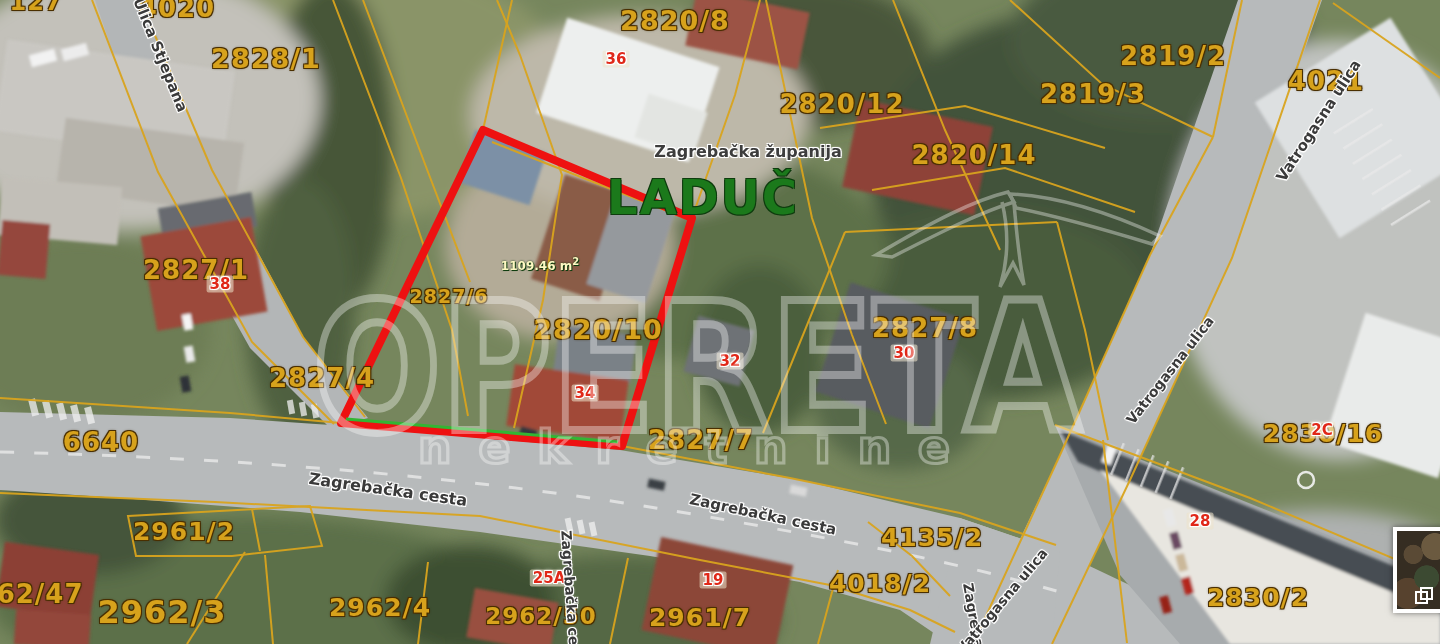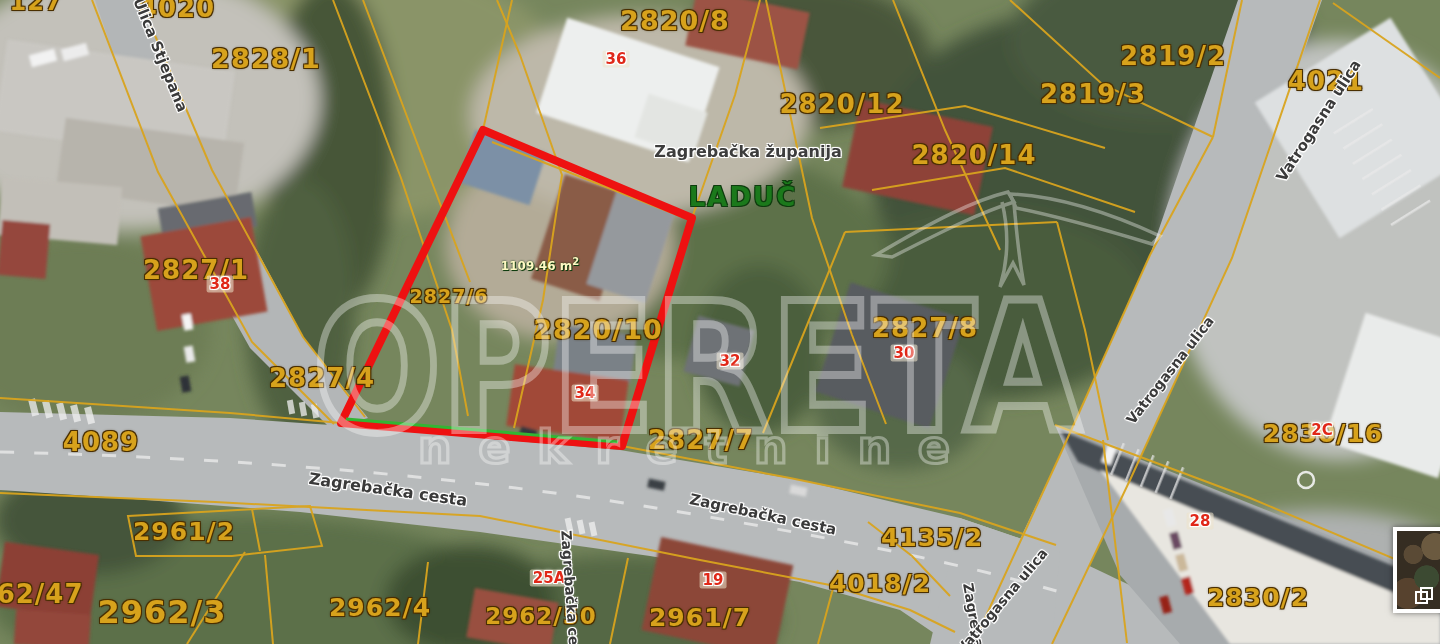--- a/index.html
+++ b/index.html
@@ -9,22 +9,22 @@
   .plbl{position:absolute;transform:translate(-50%,-50%);white-space:nowrap;
         font-weight:bold;font-size:26px;line-height:1;color:#d7a21c;letter-spacing:1px;
         text-shadow:1px 1px 0 #4a2f00,-1px -1px 0 #4a2f00,1px -1px 0 #4a2f00,-1px 1px 0 #4a2f00,0 0 3px #3a2500;}
   .hnum{position:absolute;transform:translate(-50%,-50%);white-space:nowrap;
         font-weight:bold;font-size:15px;line-height:1;color:#e02818;
         text-shadow:1px 1px 0 #fff,-1px -1px 0 #fff,1px -1px 0 #fff,-1px 1px 0 #fff,0 0 4px #fff;
         background:rgba(236,226,200,.55);padding:1px 3px;border-radius:2px;}
   .slbl{position:absolute;white-space:nowrap;font-weight:bold;font-size:15px;line-height:1;color:#3a3a3a;
         text-shadow:1px 1px 0 #fff,-1px -1px 0 #fff,1px -1px 0 #fff,-1px 1px 0 #fff,0 0 3px #fff;}
   .glbl{position:absolute;transform:translate(-50%,-50%);white-space:nowrap;font-weight:bold;}
-  #place-label{font-size:26px;color:#1b791b;letter-spacing:2px;
-        text-shadow:1px 1px 0 #0e3c0e,-1px -1px 0 #0e3c0e,1px -1px 0 #0e3c0e,-1px 1px 0 #0e3c0e;margin-left:40px;}
+  #place-label{font-size:48px;color:#1b791b;letter-spacing:2px;
+        text-shadow:1px 1px 0 #0e3c0e,-1px -1px 0 #0e3c0e,1px -1px 0 #0e3c0e,-1px 1px 0 #0e3c0e;}
   #area-label{font-size:12px;color:#fef9c3;text-shadow:1px 1px 0 #0e3c0e,0 0 2px #0e3c0e;}
   #region-label{font-size:16px;color:#3d3d3d;
         text-shadow:1px 1px 0 #fff,-1px -1px 0 #fff,1px -1px 0 #fff,-1px 1px 0 #fff,0 0 3px #fff;}
   #minimap{position:absolute;left:1393px;top:527px;width:62px;height:86px;
         border:4px solid #fff;box-sizing:border-box;box-shadow:0 0 6px rgba(0,0,0,.5);
         background:
           radial-gradient(circle at 30% 30%, #5a4a35 0 14%, transparent 15%),
           radial-gradient(circle at 70% 20%, #6b5a40 0 18%, transparent 19%),
           radial-gradient(circle at 55% 60%, #3c4a32 0 22%, transparent 23%),
           radial-gradient(circle at 20% 80%, #57422e 0 20%, transparent 21%),
@@ -220,21 +220,21 @@
     <div class="plbl" style="left:1173px;top:56px">2819/2</div>
     <div class="plbl" style="left:1093px;top:94px">2819/3</div>
     <div class="plbl" style="left:1326px;top:81px">4021</div>
     <div class="plbl" style="left:842px;top:104px">2820/12</div>
     <div class="plbl" style="left:974px;top:155px">2820/14</div>
     <div class="plbl" style="left:196px;top:270px">2827/1</div>
     <div class="plbl" style="left:449px;top:296px;font-size:19px">2827/6</div>
     <div class="plbl" style="left:598px;top:329px;font-size:27px">2820/10</div>
     <div class="plbl" style="left:925px;top:328px">2827/8</div>
     <div class="plbl" style="left:322px;top:378px">2827/4</div>
-    <div class="plbl" style="left:101px;top:442px">4089</div>
+    <div class="plbl" style="left:101px;top:442px">6640</div>
     <div class="plbl" style="left:701px;top:440px">2827/7</div>
     <div class="plbl" style="left:1323px;top:433px;font-size:25px">2830/16</div>
     <div class="plbl" style="left:184px;top:531px;font-size:25px">2961/2</div>
     <div class="plbl" style="left:21px;top:594px">2962/47</div>
     <div class="plbl" style="left:162px;top:612px;font-size:32px">2962/3</div>
     <div class="plbl" style="left:380px;top:607px;font-size:25px">2962/4</div>
     <div class="plbl" style="left:541px;top:616px;font-size:23px">2962/50</div>
     <div class="plbl" style="left:700px;top:617px;font-size:25px">2961/7</div>
     <div class="plbl" style="left:932px;top:537px;font-size:25px">4135/2</div>
     <div class="plbl" style="left:880px;top:583px;font-size:25px">4018/2</div>

